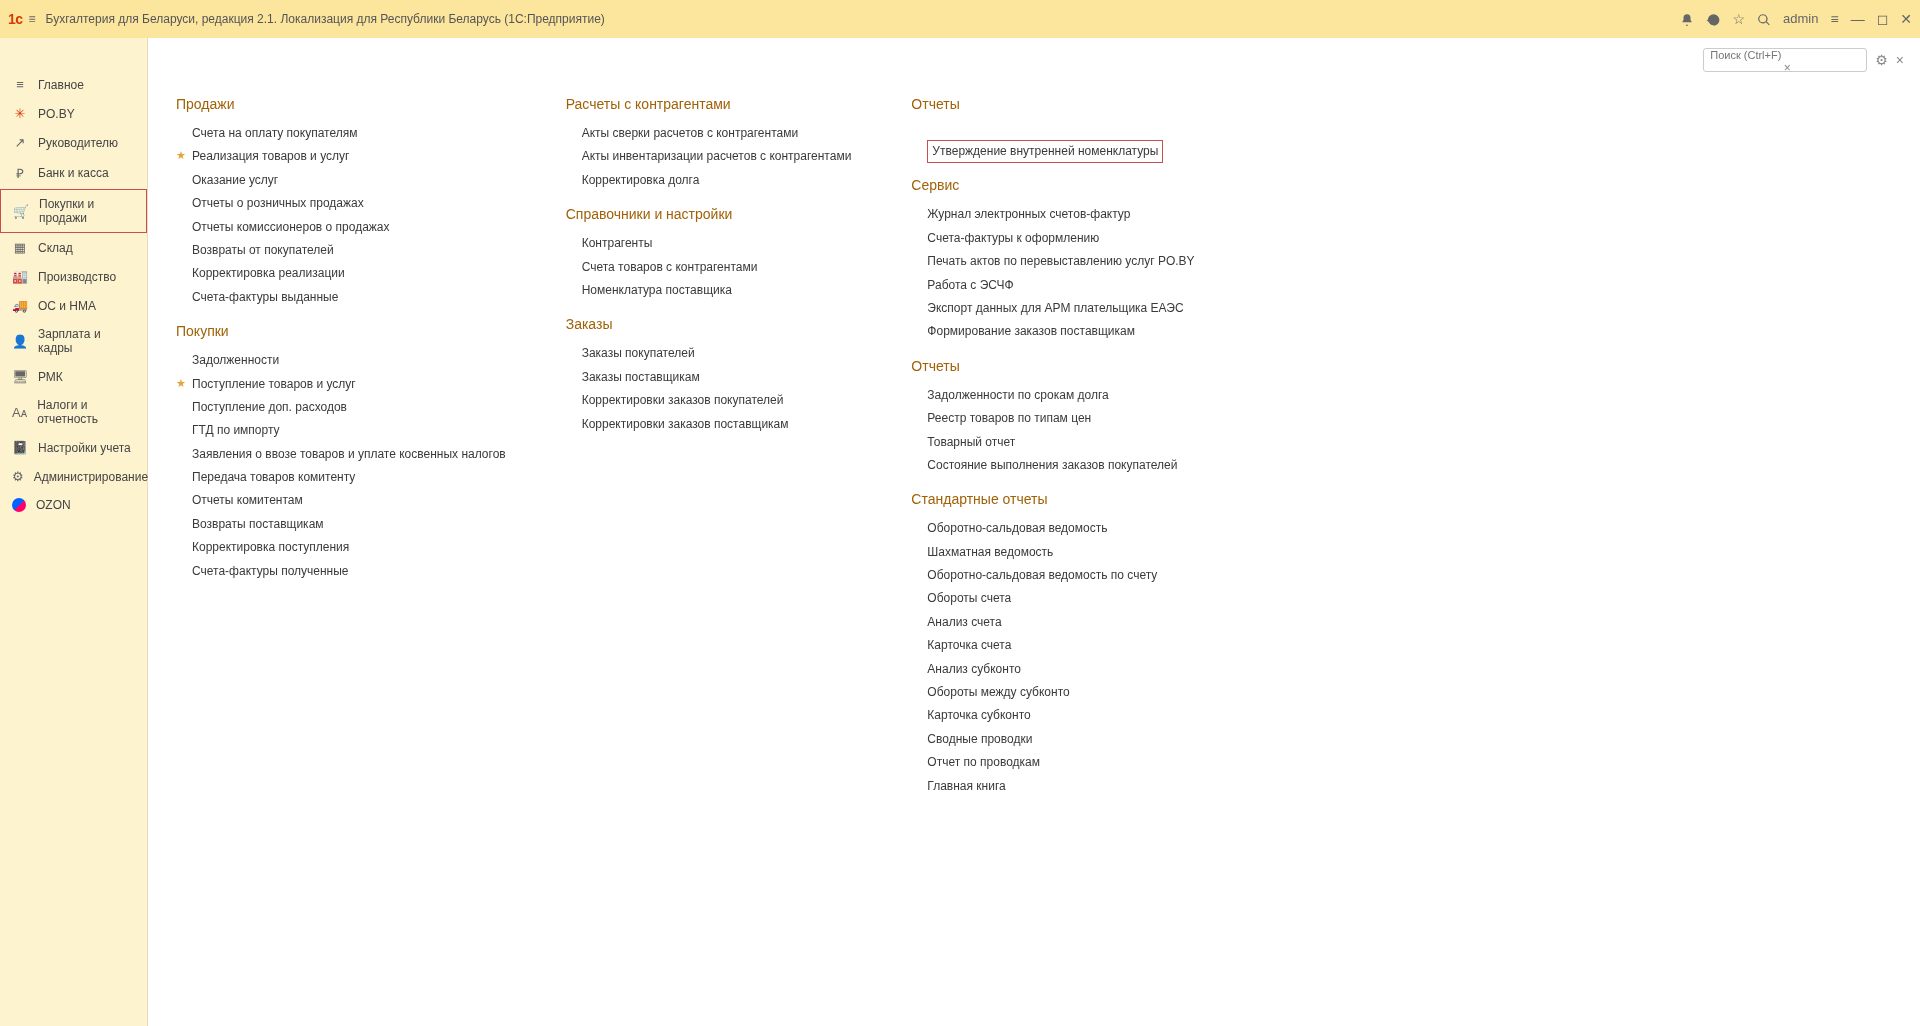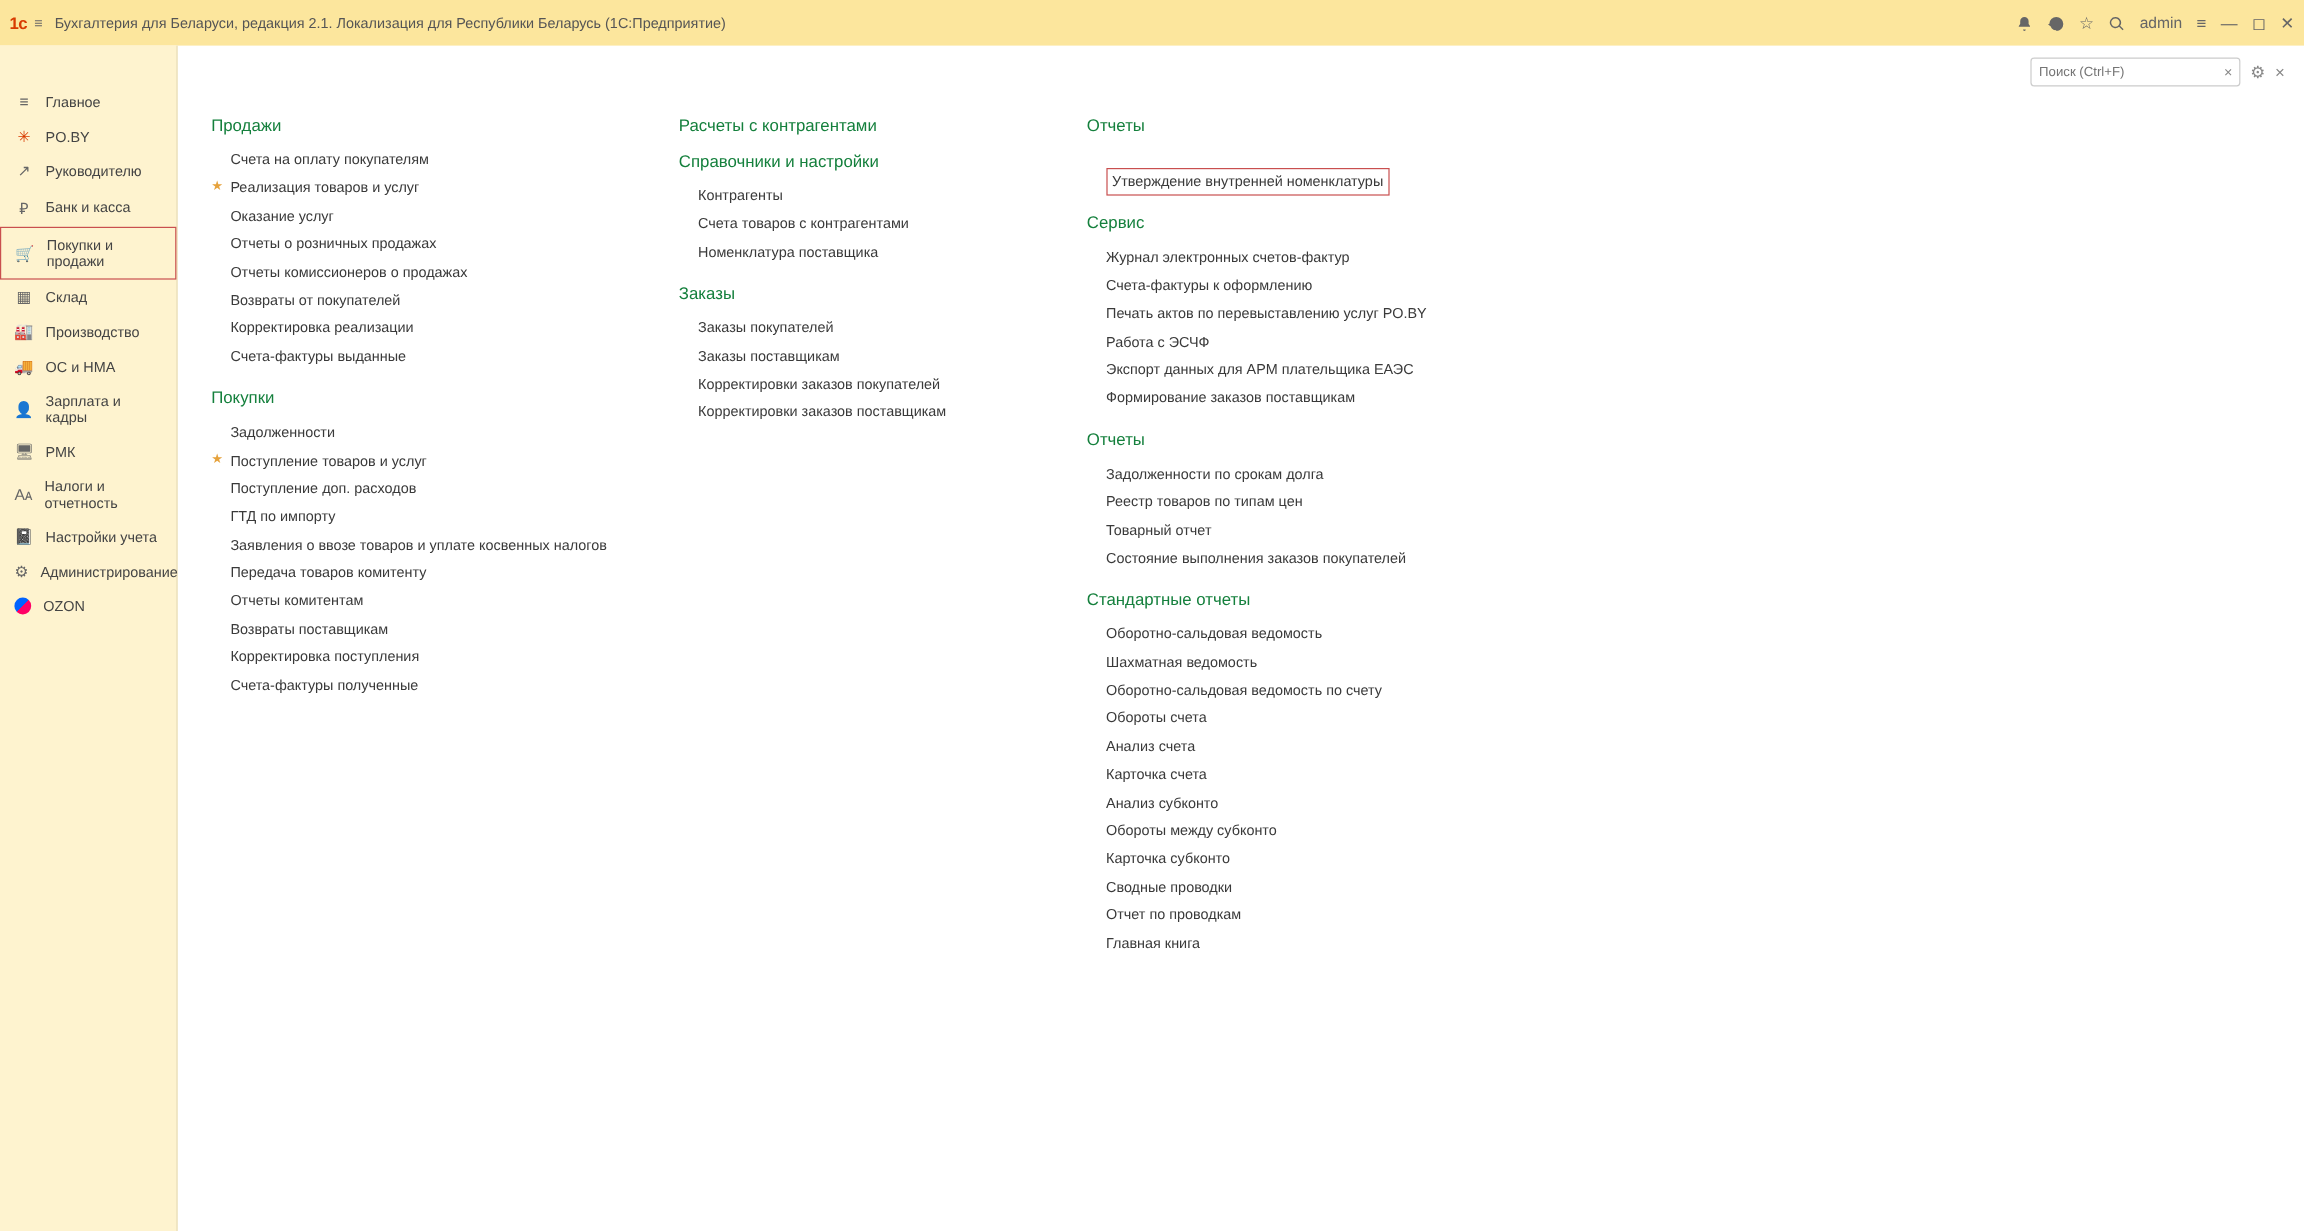--- a/index.html
+++ b/index.html
@@ -17,28 +17,28 @@
 
 .sidebar { width: 148px; background: #fef3cf; border-right: 1px solid #e6dcb8; padding-top: 32px; }
 .nav-item { display: flex; align-items: center; gap: 10px; padding: 7px 12px; color: #444; cursor: pointer; font-size: 12px; }
 .nav-item.active { border: 1px solid #c94f4f; background: #fef3cf; }
 .nav-item .ni-icon { width: 16px; text-align: center; color: #666; font-size: 13px; }
 .nav-item .ni-icon.red { color: #d83b01; }
 .nav-item .ni-icon.ozon { display:inline-block; width:14px; height:14px; border-radius:50%; background: linear-gradient(135deg,#0062ff 0 50%,#ff0066 50% 100%); }
 
 .content { flex: 1; position: relative; padding: 18px 28px; overflow: auto; }
 .toolbar-right { position: absolute; top: 10px; right: 16px; display: flex; align-items: center; gap: 8px; }
-.search-box { display: flex; align-items: center; border: 1px solid #ccc; border-radius: 3px; height: 24px; padding: 0 6px; }
+.search-box { display: flex; align-items: center; border: 1px solid #ccc; border-radius: 3px; height: 24px; padding: 0 6px; flex-direction: column; }
 .search-box input { border: none; outline: none; width: 150px; font-size: 11px; color: #888; background: transparent; }
 .search-box .clear { color: #888; cursor: pointer; margin-left: 4px; font-size: 12px; }
 .tool-ic { color: #888; cursor: pointer; font-size: 14px; }
 
 .columns { display: flex; gap: 60px; margin-top: 40px; }
 .col { min-width: 280px; }
-.section-title { color: #15803d; font-size: 14px; margin: 14px 0 10px 0; font-weight: normal; }
+.section-title { color: #a16207; font-size: 14px; margin: 14px 0 10px 0; font-weight: normal; }
 .section-title.first { margin-top: 0; }
 .link-list { list-style: none; padding-left: 16px; }
 .link-list li { padding: 3px 0; color: #3a3a3a; cursor: pointer; font-size: 12px; line-height: 1.45; position: relative; }
 .link-list li.starred::before { content: "★"; position: absolute; left: -16px; color: #e6a23c; font-size: 11px; }
 .link-list li.boxed { border: 1px solid #c94f4f; padding: 2px 4px; display: inline-block; margin-top: 18px; text-align: right; }
 
 svg.i { width: 14px; height: 14px; fill: currentColor; vertical-align: middle; }
 </style>
 </head>
 <body>
@@ -164,20 +164,25 @@
             <li class="">Заявления о ввозе товаров и уплате косвенных налогов</li>
             <li class="">Передача товаров комитенту</li>
             <li class="">Отчеты комитентам</li>
             <li class="">Возвраты поставщикам</li>
             <li class="">Корректировка поступления</li>
             <li class="">Счета-фактуры полученные</li>
           </ul>
         </div>
       <div class="col" id="col2">
           <h3 class="section-title first">Расчеты с контрагентами</h3>
+          <ul class="link-list">
+            <li class="">Акты сверки расчетов с контрагентами</li>
+            <li class="">Акты инвентаризации расчетов с контрагентами</li>
+            <li class="">Корректировка долга</li>
+          </ul>
           <h3 class="section-title">Справочники и настройки</h3>
           <ul class="link-list">
             <li class="">Контрагенты</li>
             <li class="">Счета товаров с контрагентами</li>
             <li class="">Номенклатура поставщика</li>
           </ul>
           <h3 class="section-title">Заказы</h3>
           <ul class="link-list">
             <li class="">Заказы покупателей</li>
             <li class="">Заказы поставщикам</li>

